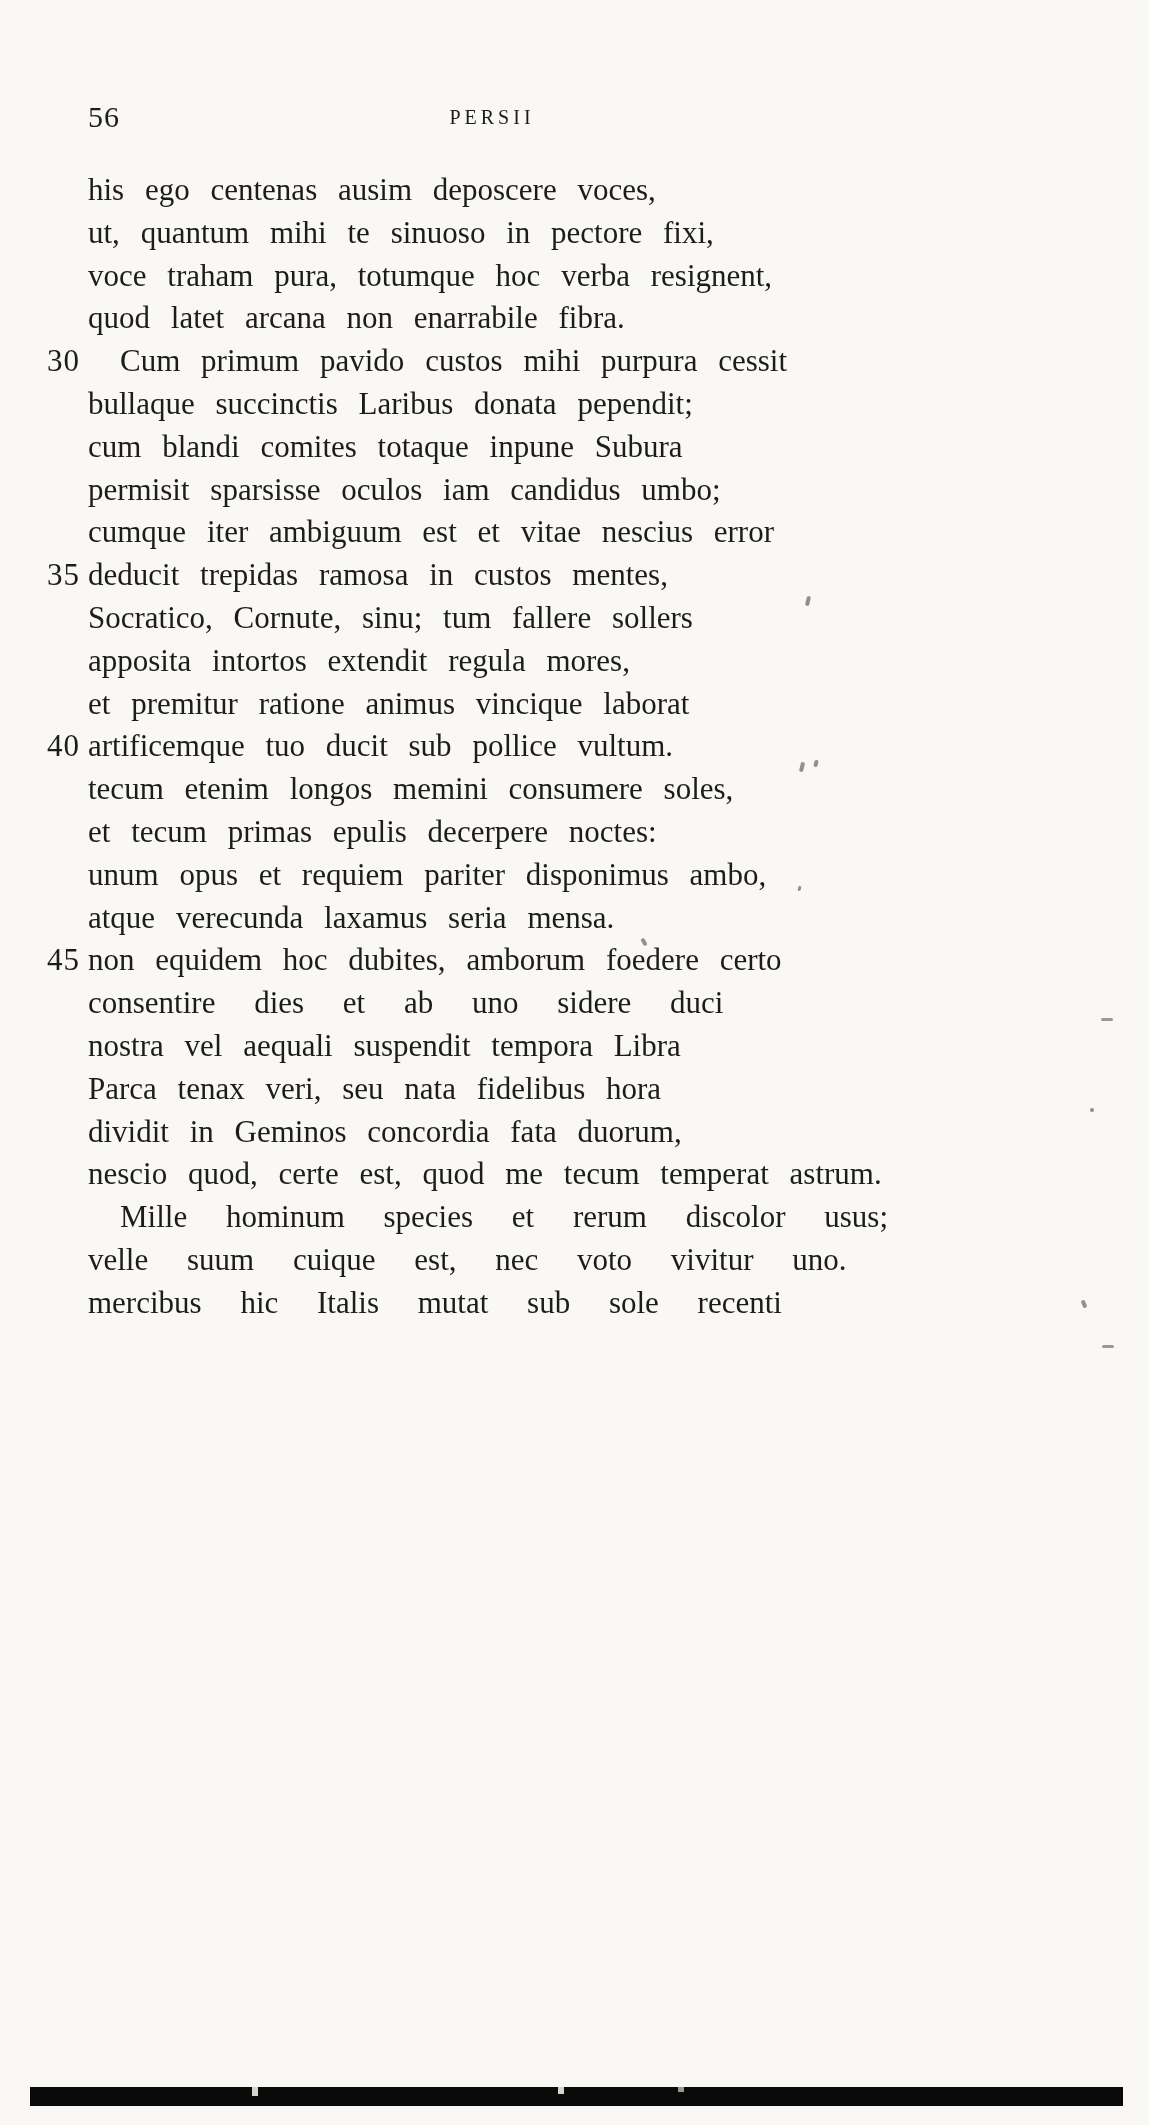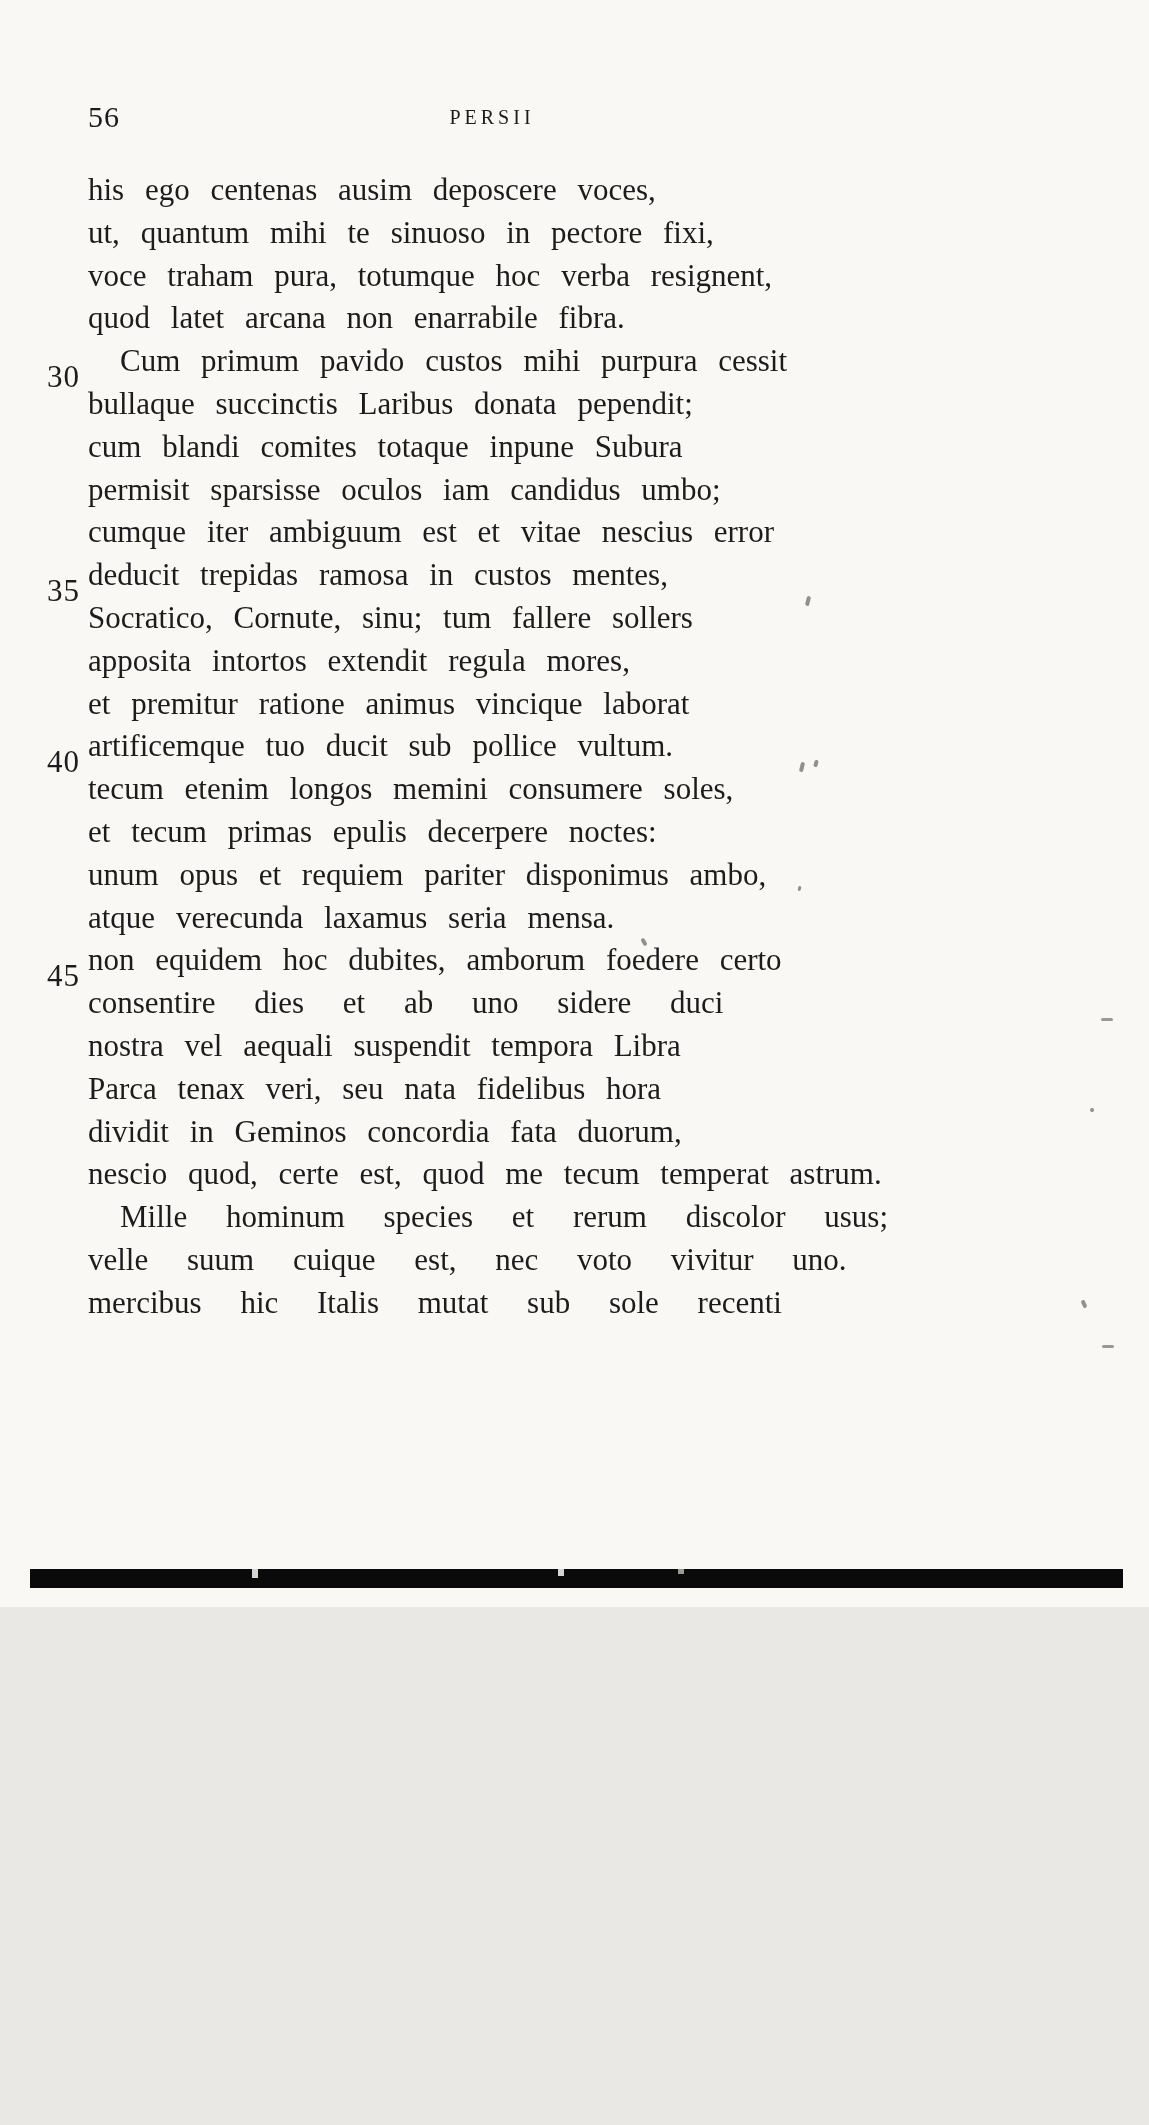--- a/index.html
+++ b/index.html
@@ -3,21 +3,21 @@
 <meta charset="utf-8">
 <style>
   html, body {
     margin: 0;
     padding: 0;
     background: #e9e8e4;
   }
   .page {
     position: relative;
     width: 1149px;
-    height: 1607px;
+    height: 2125px;
     background: var(--paper, #f9f8f4);
     color: var(--ink, #1c1c1c);
     font-family: "Liberation Serif", "DejaVu Serif", serif;
     overflow: hidden;
   }
   .page-number {
     position: absolute;
     left: 88px;
     top: 100px;
     font-size: 30px;
@@ -42,21 +42,21 @@
     position: relative;
     height: 42.8px;
     line-height: 42.8px;
     font-size: 31px;
     white-space: nowrap;
     word-spacing: 0.42em;
   }
   .verse-line .line-number {
     position: absolute;
     left: -41px;
-    top: 16px;
+    top: 0;
     word-spacing: normal;
     letter-spacing: 1px;
   }
   .verse-line.indent .line-text {
     padding-left: 32px;
   }
   
   .verse-line:nth-child(20) .line-text,
   .verse-line:nth-child(25) .line-text,
   .verse-line:nth-child(26) .line-text,

